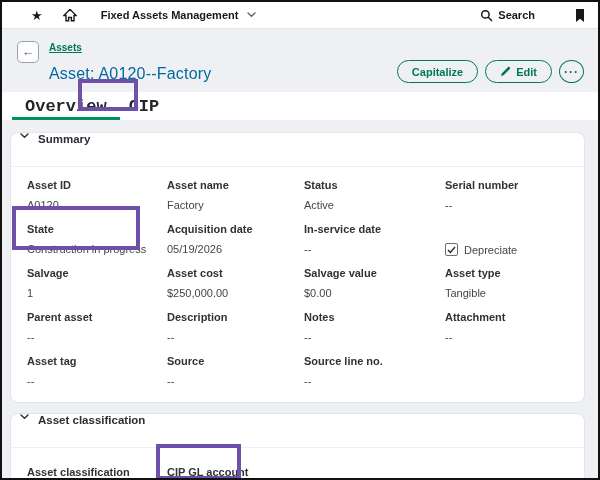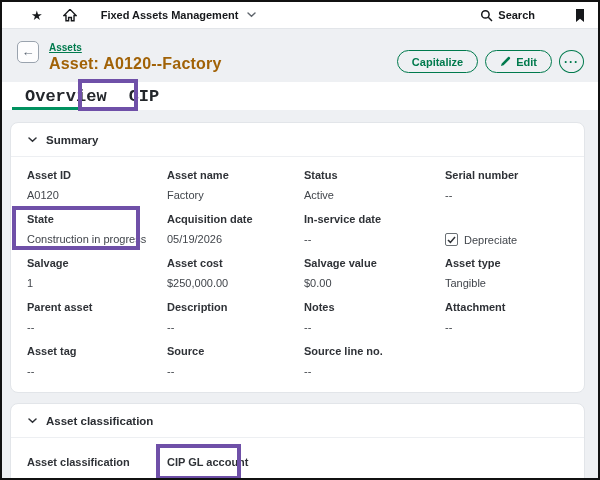--- a/index.html
+++ b/index.html
@@ -19,41 +19,41 @@
   .tb-search span { font-size:11px; font-weight:bold; color:#16181b; }
   .tb-bookmark { display:flex; align-items:center; cursor:pointer; }
 
   
   .pagehead { display:flex; justify-content:space-between; padding:8px 14px 0 15px; }
   .ph-left { display:flex; gap:10px; }
   .back-btn { width:22px; height:22px; margin-top:4px; background:#fdfdfe;
               border:1px solid #9aa3ae; border-radius:5px; color:#5b6673;
               font-size:13px; line-height:19px; text-align:center; cursor:pointer; }
   .crumb { font-size:10px; font-weight:bold; color:#007a4d; text-decoration:underline; }
-  .page-title { font-size:16px; font-weight:bold; color:#a16207; margin-top:0; letter-spacing:.2px; }
+  .page-title { font-size:16px; font-weight:normal; color:#0369a1; margin-top:10px; letter-spacing:.2px; }
   .ph-right { display:flex; gap:7px; align-items:flex-end; margin-top:3px; }
   .pill { height:23px; padding:0 14px; border:1.5px solid #007a4d; border-radius:13px;
           background:transparent; color:#007a4d; font-weight:bold; font-size:11px;
           font-family:"Liberation Sans", sans-serif; cursor:pointer;
           display:flex; align-items:center; gap:5px; }
   .pill.round { width:25px; padding:0; border-radius:50%; justify-content:center;
                 font-size:12px; letter-spacing:1px; line-height:10px; }
 
   
   .tabbar { margin-top:9px; background:#fff; height:28px; display:flex; padding-left:10px; }
   .tab { padding:0 13px; display:flex; align-items:center; font-size:17px; font-weight:bold;
          color:#23262b; position:relative; cursor:pointer;font-family:Liberation Mono, monospace; }
   .tab.cip { padding:0 9px; }
   .tab.active::after { content:""; position:absolute; left:0; right:0; bottom:0;
                        height:3px; background:#00915f; }
 
   
   .card { background:#fff; border:1px solid #e2e5e9; border-radius:8px;
           margin:12px 13px 0 8px; }
-  .card-head { height:34px; display:flex; align-items:center; gap:9px; padding:0 17px;
+  .card-head { height:34px; display:flex; align-items:flex-start; gap:9px; padding:0 9px;
                border-bottom:1px solid #edeff2; }
   .card-title { font-size:11.5px; font-weight:bold; color:#2b2e33; }
   .chev { display:flex; cursor:pointer; }
 
   .fgrid { padding:12px 16px 3px 16px; }
   .cgrid { padding:18px 16px 3px 16px; }
   .frow { display:grid; grid-template-columns:140px 137px 141px auto; margin-bottom:11px; }
   .flabel { font-size:11px; font-weight:bold; color:#2f3237; margin-bottom:7px; min-height:13px; }
   .fvalue { font-size:11px; color:#41454b; min-height:13px; }
   .check-row { display:flex; align-items:center; gap:6px; }

